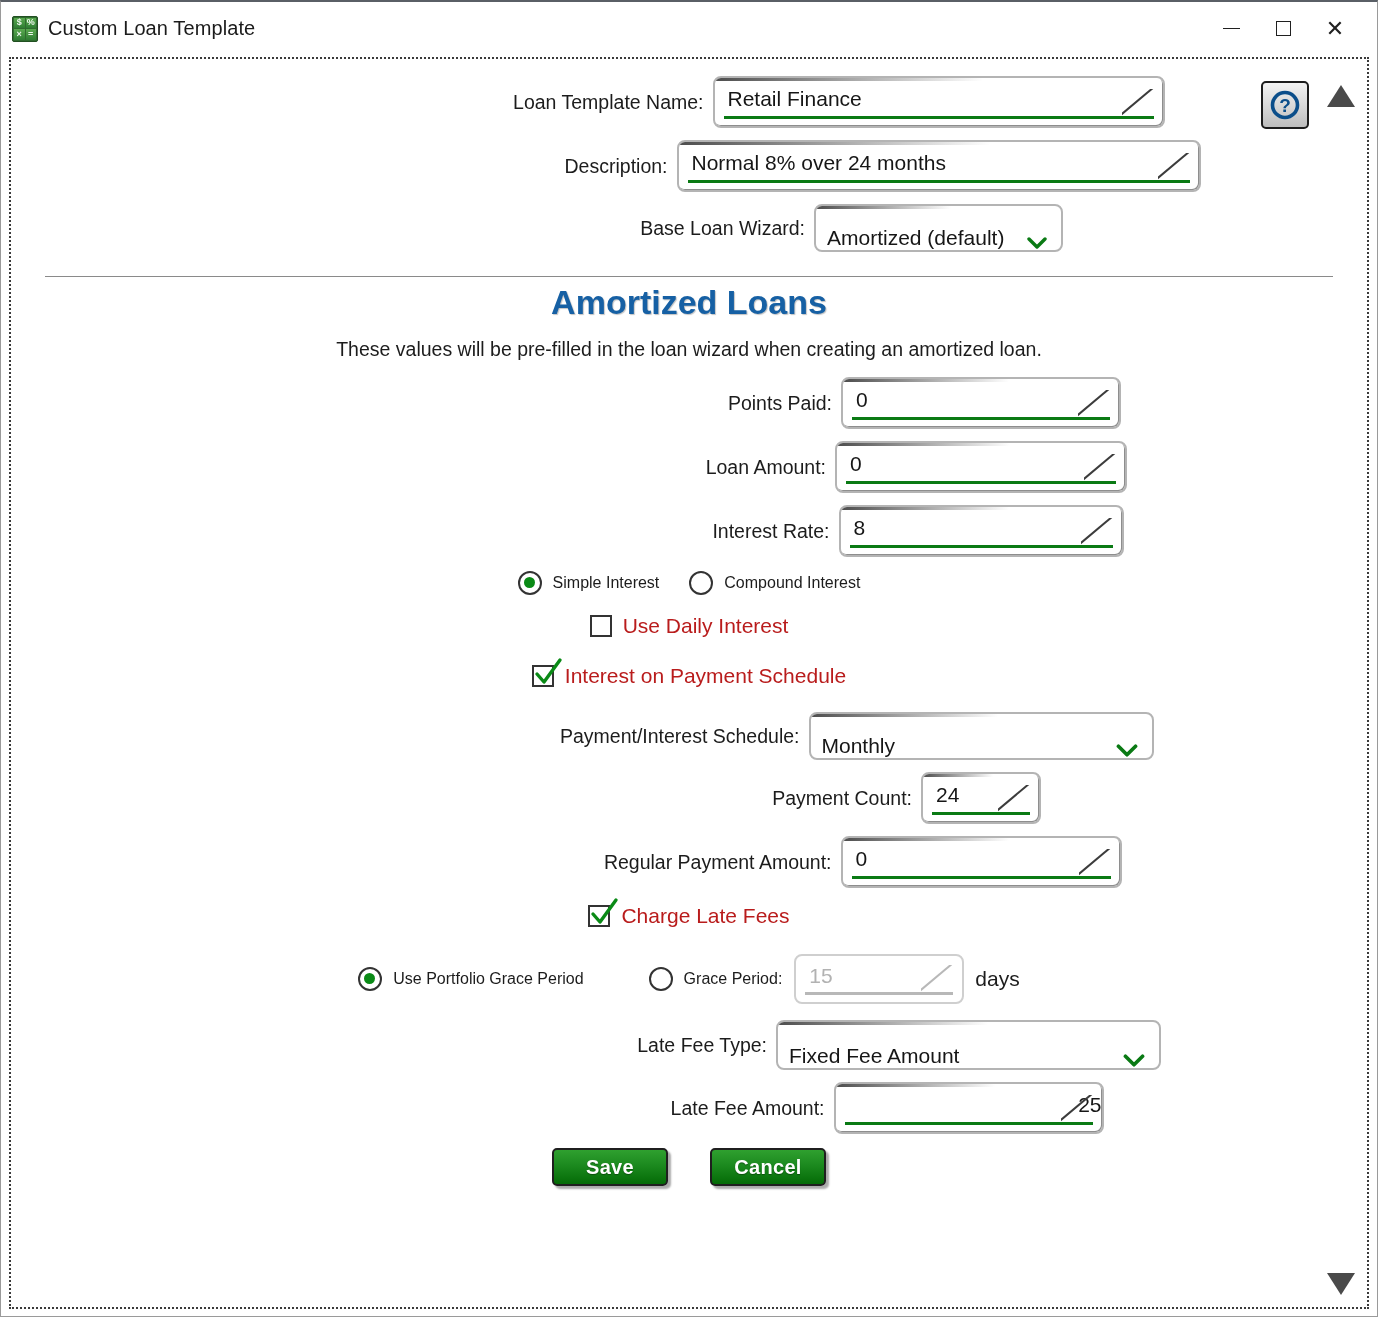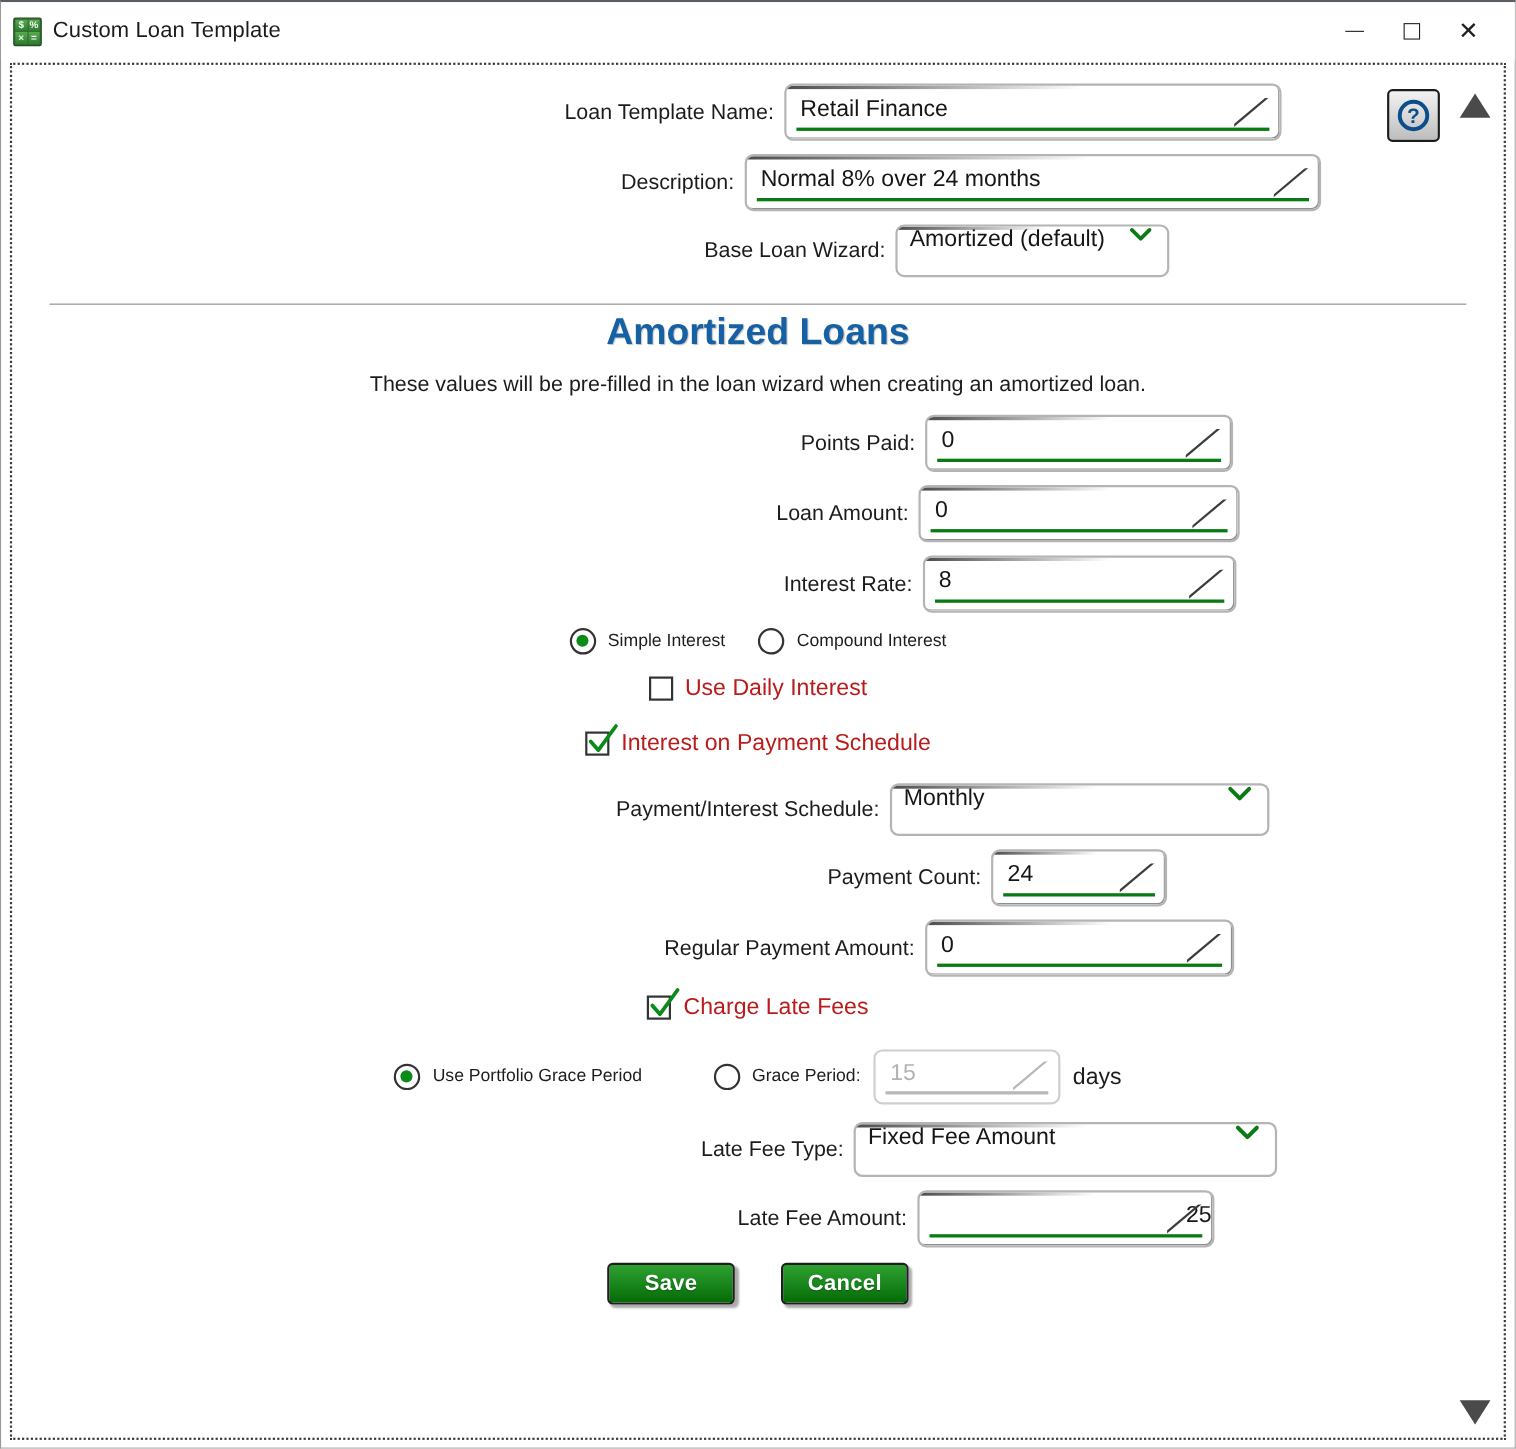--- a/index.html
+++ b/index.html
@@ -252,21 +252,21 @@
 
   
   .combo {
     position: relative;
     box-sizing: border-box;
     height: 48px;
     border: 2px solid #b4b4b4;
     border-radius: 8px;
     background: #ffffff;
     display: flex;
-    align-items: flex-start;
+    align-items: flex-end;
     padding-left: 11px;
     padding-right: 14px;
     overflow: hidden;
   }
   .combo::before {
     content: "";
     position: absolute;
     left: 0; top: 0;
     width: 55%;
     height: 3px;
@@ -540,21 +540,21 @@
         <div class="combo" style="width:345px;gap:24px;">
           <span class="val">Monthly</span>
           <svg class="chev" width="22" height="15" viewBox="0 0 20 14">
             <path d="M2 3 L10 11 L18 3" fill="none" stroke="#0a7a14" stroke-width="3.4" stroke-linecap="round" stroke-linejoin="round"></path>
           </svg>
         </div>
       </div>
 
       <div class="row">
         <div class="label" style="width:575px;">Payment Count:</div>
-        <div class="tbox" style="width:160px;">
+        <div class="tbox" style="width:120px;">
           <span class="val">24</span>
           <span class="underline"></span>
           <span class="tick"></span>
         </div>
       </div>
 
       <div class="row" style="margin-bottom:16px;">
         <div class="label" style="width:575px;">Regular Payment Amount:</div>
         <div class="tbox" style="width:281px;">
           <span class="val">0</span>

